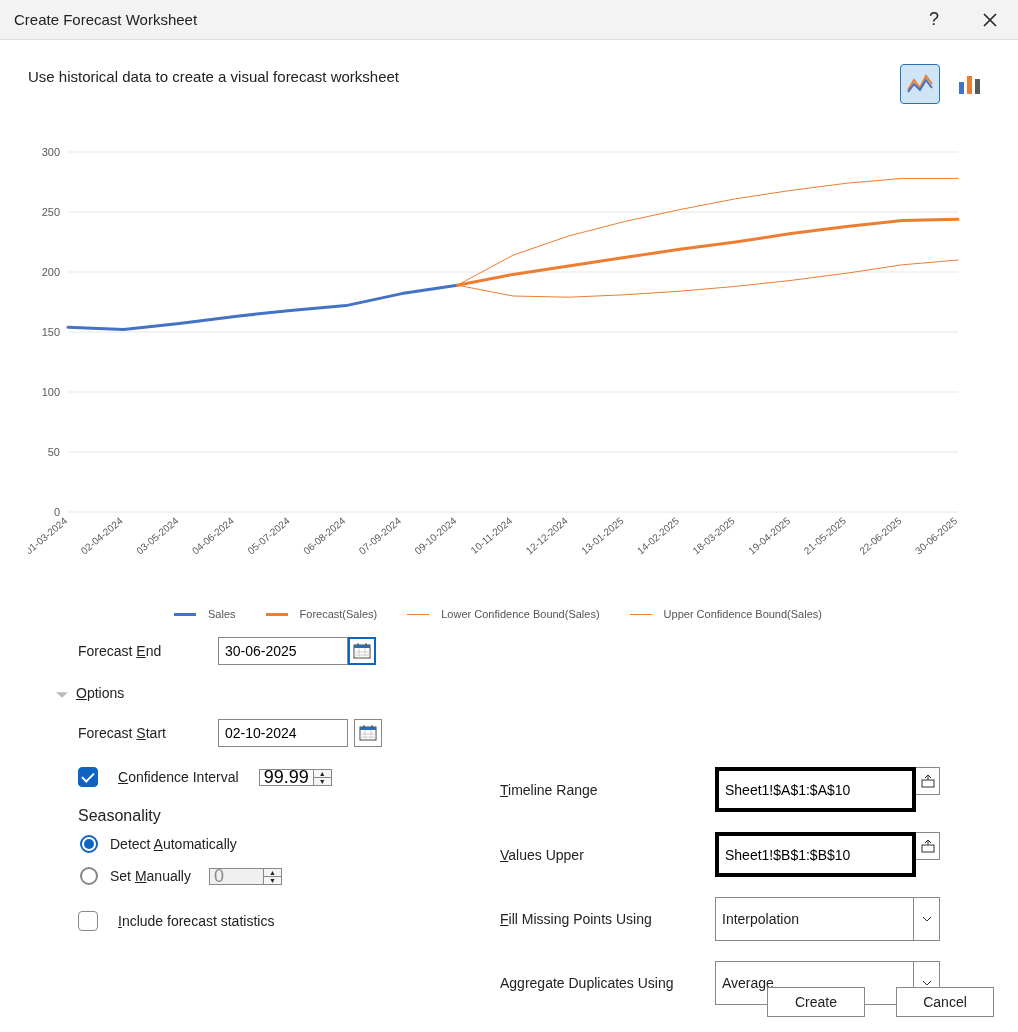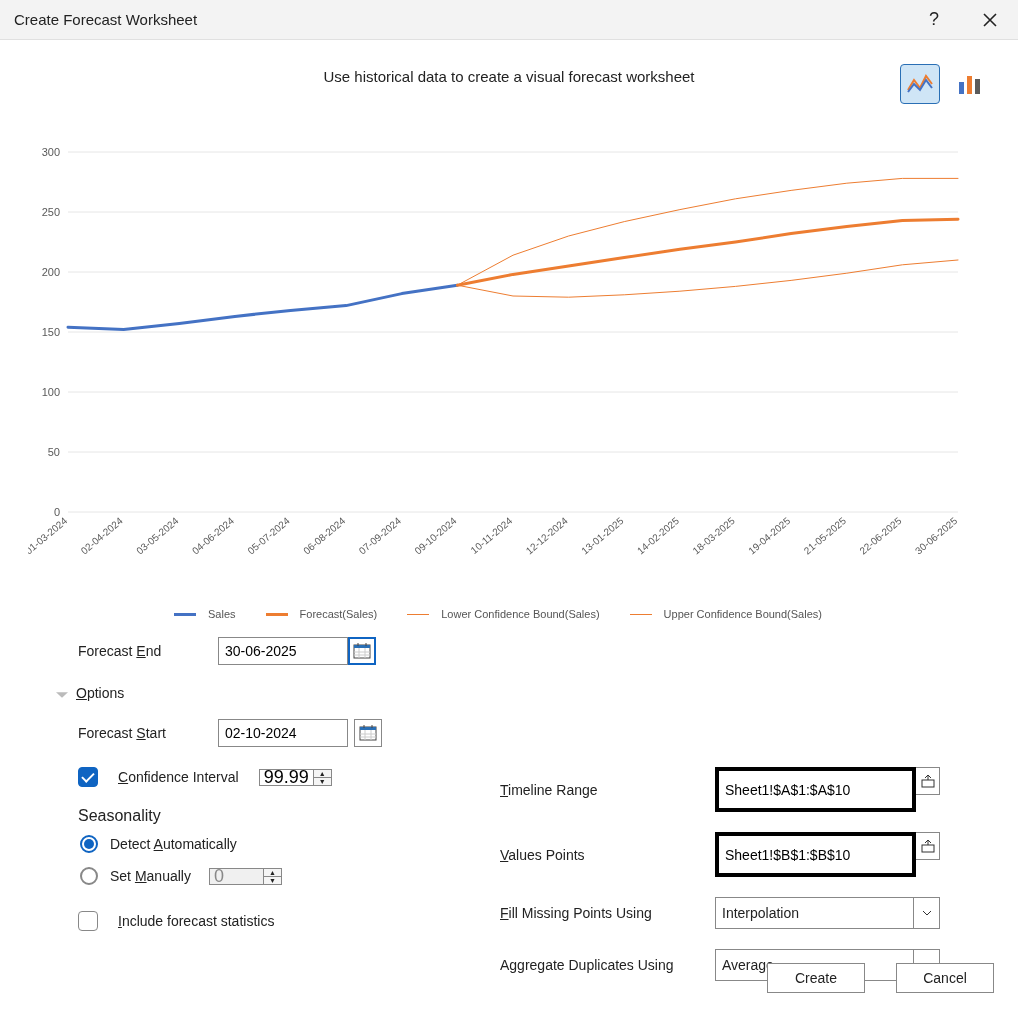--- a/index.html
+++ b/index.html
@@ -25,21 +25,21 @@
   .title-left { font-size: 15px; }
   .title-right { display: flex; gap: 28px; align-items: center; }
   .help-btn, .close-btn {
     font-size: 18px;
     width: 28px; height: 28px;
     display: flex; align-items: center; justify-content: center;
     cursor: pointer;
   }
   .close-btn svg { width: 16px; height: 16px; }
   .content { padding: 28px 28px 0 28px; position: relative; }
-  .subtitle { font-size: 15px; margin-bottom: 8px; text-align: center; }
+  .subtitle { font-size: 15px; margin-bottom: 8px; }
   .chart-type-toggle {
     position: absolute;
     top: 24px; right: 28px;
     display: flex; gap: 10px;
   }
   .chart-type-btn {
     width: 40px; height: 40px;
     display: flex; align-items: center; justify-content: center;
     border: 1px solid transparent;
     cursor: pointer;
@@ -141,21 +141,21 @@
   .range-input {
     flex: 1; height: 45px; border: 4px solid #000000; padding: 2px 6px;
     font-family: inherit; font-size: 14px;
   }
   .range-picker-btn {
     width: 24px; height: 28px; border: 1px solid #888; border-left: none;
     display: flex; align-items: center; justify-content: center; cursor: pointer;
     background: #fff;
   }
   .select-wrap {
-    position: relative; flex: 1; height: 32px;
+    position: relative; flex: 1; height: 44px;
     border: 1px solid #888; display: flex; align-items: center;
     padding: 0 6px; cursor: pointer; background: #fff;
   }
   .select-wrap .chev {
     position: absolute; right: 0; top: 0; width: 26px; height: 100%;
     border-left: 1px solid #888;
     display: flex; align-items: center; justify-content: center;
   }
   .buttons-row {
     position: absolute; bottom: 8px; right: 24px;
@@ -347,21 +347,21 @@
             <input class="range-input" value="Sheet1!$A$1:$A$10" style="">
             <div class="range-picker-btn">
               <svg width="14" height="14" viewBox="0 0 14 14">
                   <rect x="1" y="6" width="12" height="7" fill="none" stroke="#333"></rect>
                   <path d="M7 1 L7 6 M4 4 L7 1 L10 4" stroke="#333" fill="none"></path>
                 </svg>
             </div>
           </div>
         </div>
         <div class="form-row">
-          <div class="form-label"><span class="underline">V</span><span>alues Points</span></div>
+          <div class="form-label"><span class="underline">V</span><span>alues Upper</span></div>
           <div class="range-input-wrap">
             <input class="range-input" value="Sheet1!$B$1:$B$10" style="">
             <div class="range-picker-btn">
               <svg width="14" height="14" viewBox="0 0 14 14">
                   <rect x="1" y="6" width="12" height="7" fill="none" stroke="#333"></rect>
                   <path d="M7 1 L7 6 M4 4 L7 1 L10 4" stroke="#333" fill="none"></path>
                 </svg>
             </div>
           </div>
         </div>

